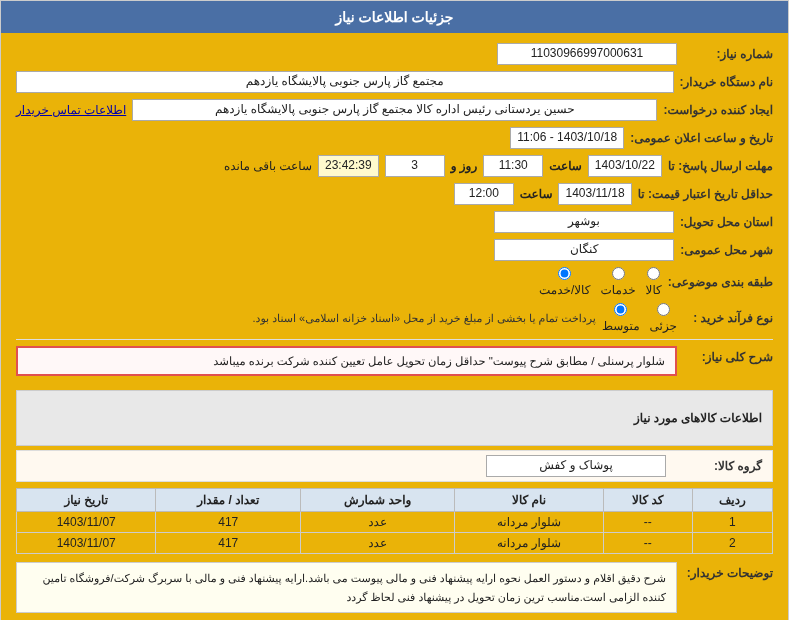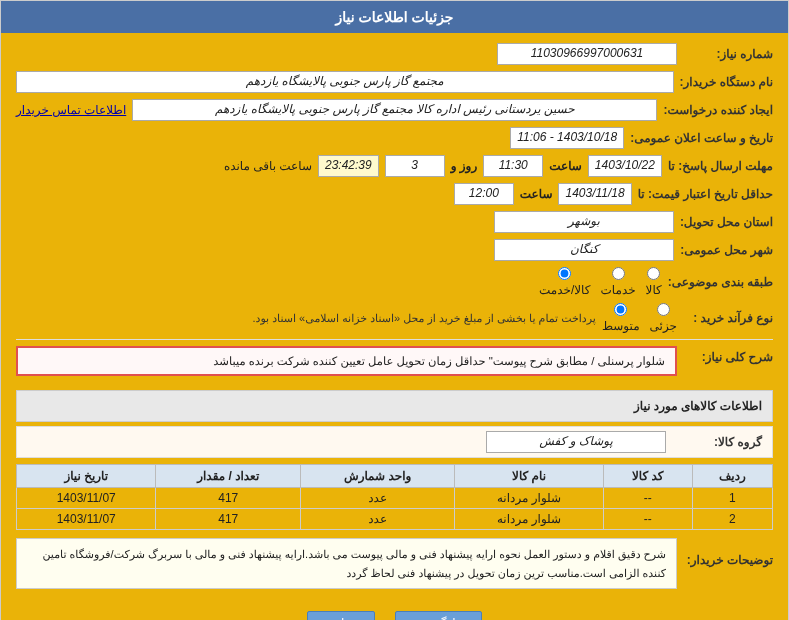--- a/index.html
+++ b/index.html
@@ -41,35 +41,34 @@
       min-width: 90px;
       text-align: right;
     }
     .value-box {
       background: #fff;
       border: 1px solid #aaa;
       padding: 2px 6px;
       min-height: 22px;
       min-width: 60px;
       text-align: center;
-      font-style: italic;
     }
     .value-box.wide { min-width: 180px; }
     .value-box.full { flex: 1; }
     .value-box.yellow-bg { background: #fffacd; }
     .btn-link {
       color: #00a;
       cursor: pointer;
       text-decoration: underline;
       white-space: nowrap;
     }
     .section-title {
       background: #e8e8e8;
       border: 1px solid #ccc;
-      padding: 8px 10px;
+      padding: 20px 10px;
       font-weight: bold;
       margin: 8px 0 4px 0;
     }
     .kala-group {
       background: #fff9f0;
       border: 1px solid #ddd;
       padding: 4px 10px;
       margin-bottom: 6px;
     }
     table {
@@ -278,21 +277,21 @@
             <td>--</td>
             <td>شلوار مردانه</td>
             <td>عدد</td>
             <td>417</td>
             <td>1403/11/07</td>
           </tr>
         </tbody>
     </table>
 
     <div class="row" style="align-items:flex-start;">
-      <span class="label" style="margin-top:15px;">توضیحات خریدار:</span>
+      <span class="label" style="margin-top:4px;">توضیحات خریدار:</span>
       <div class="tavsif-box" style="flex:1;">
         <span>شرح دقیق اقلام و دستور العمل نحوه ارایه پیشنهاد فنی و مالی پیوست می باشد.ارایه پیشنهاد فنی و مالی با سربرگ شرکت/فروشگاه تامین کننده الزامی است.مناسب ترین زمان تحویل در پیشنهاد فنی لحاظ گردد</span>
       </div>
     </div>
 
     <div class="footer-buttons">
       <button class="btn">بازگشت</button>
       <button class="btn">چاپ</button>
     </div>
 

